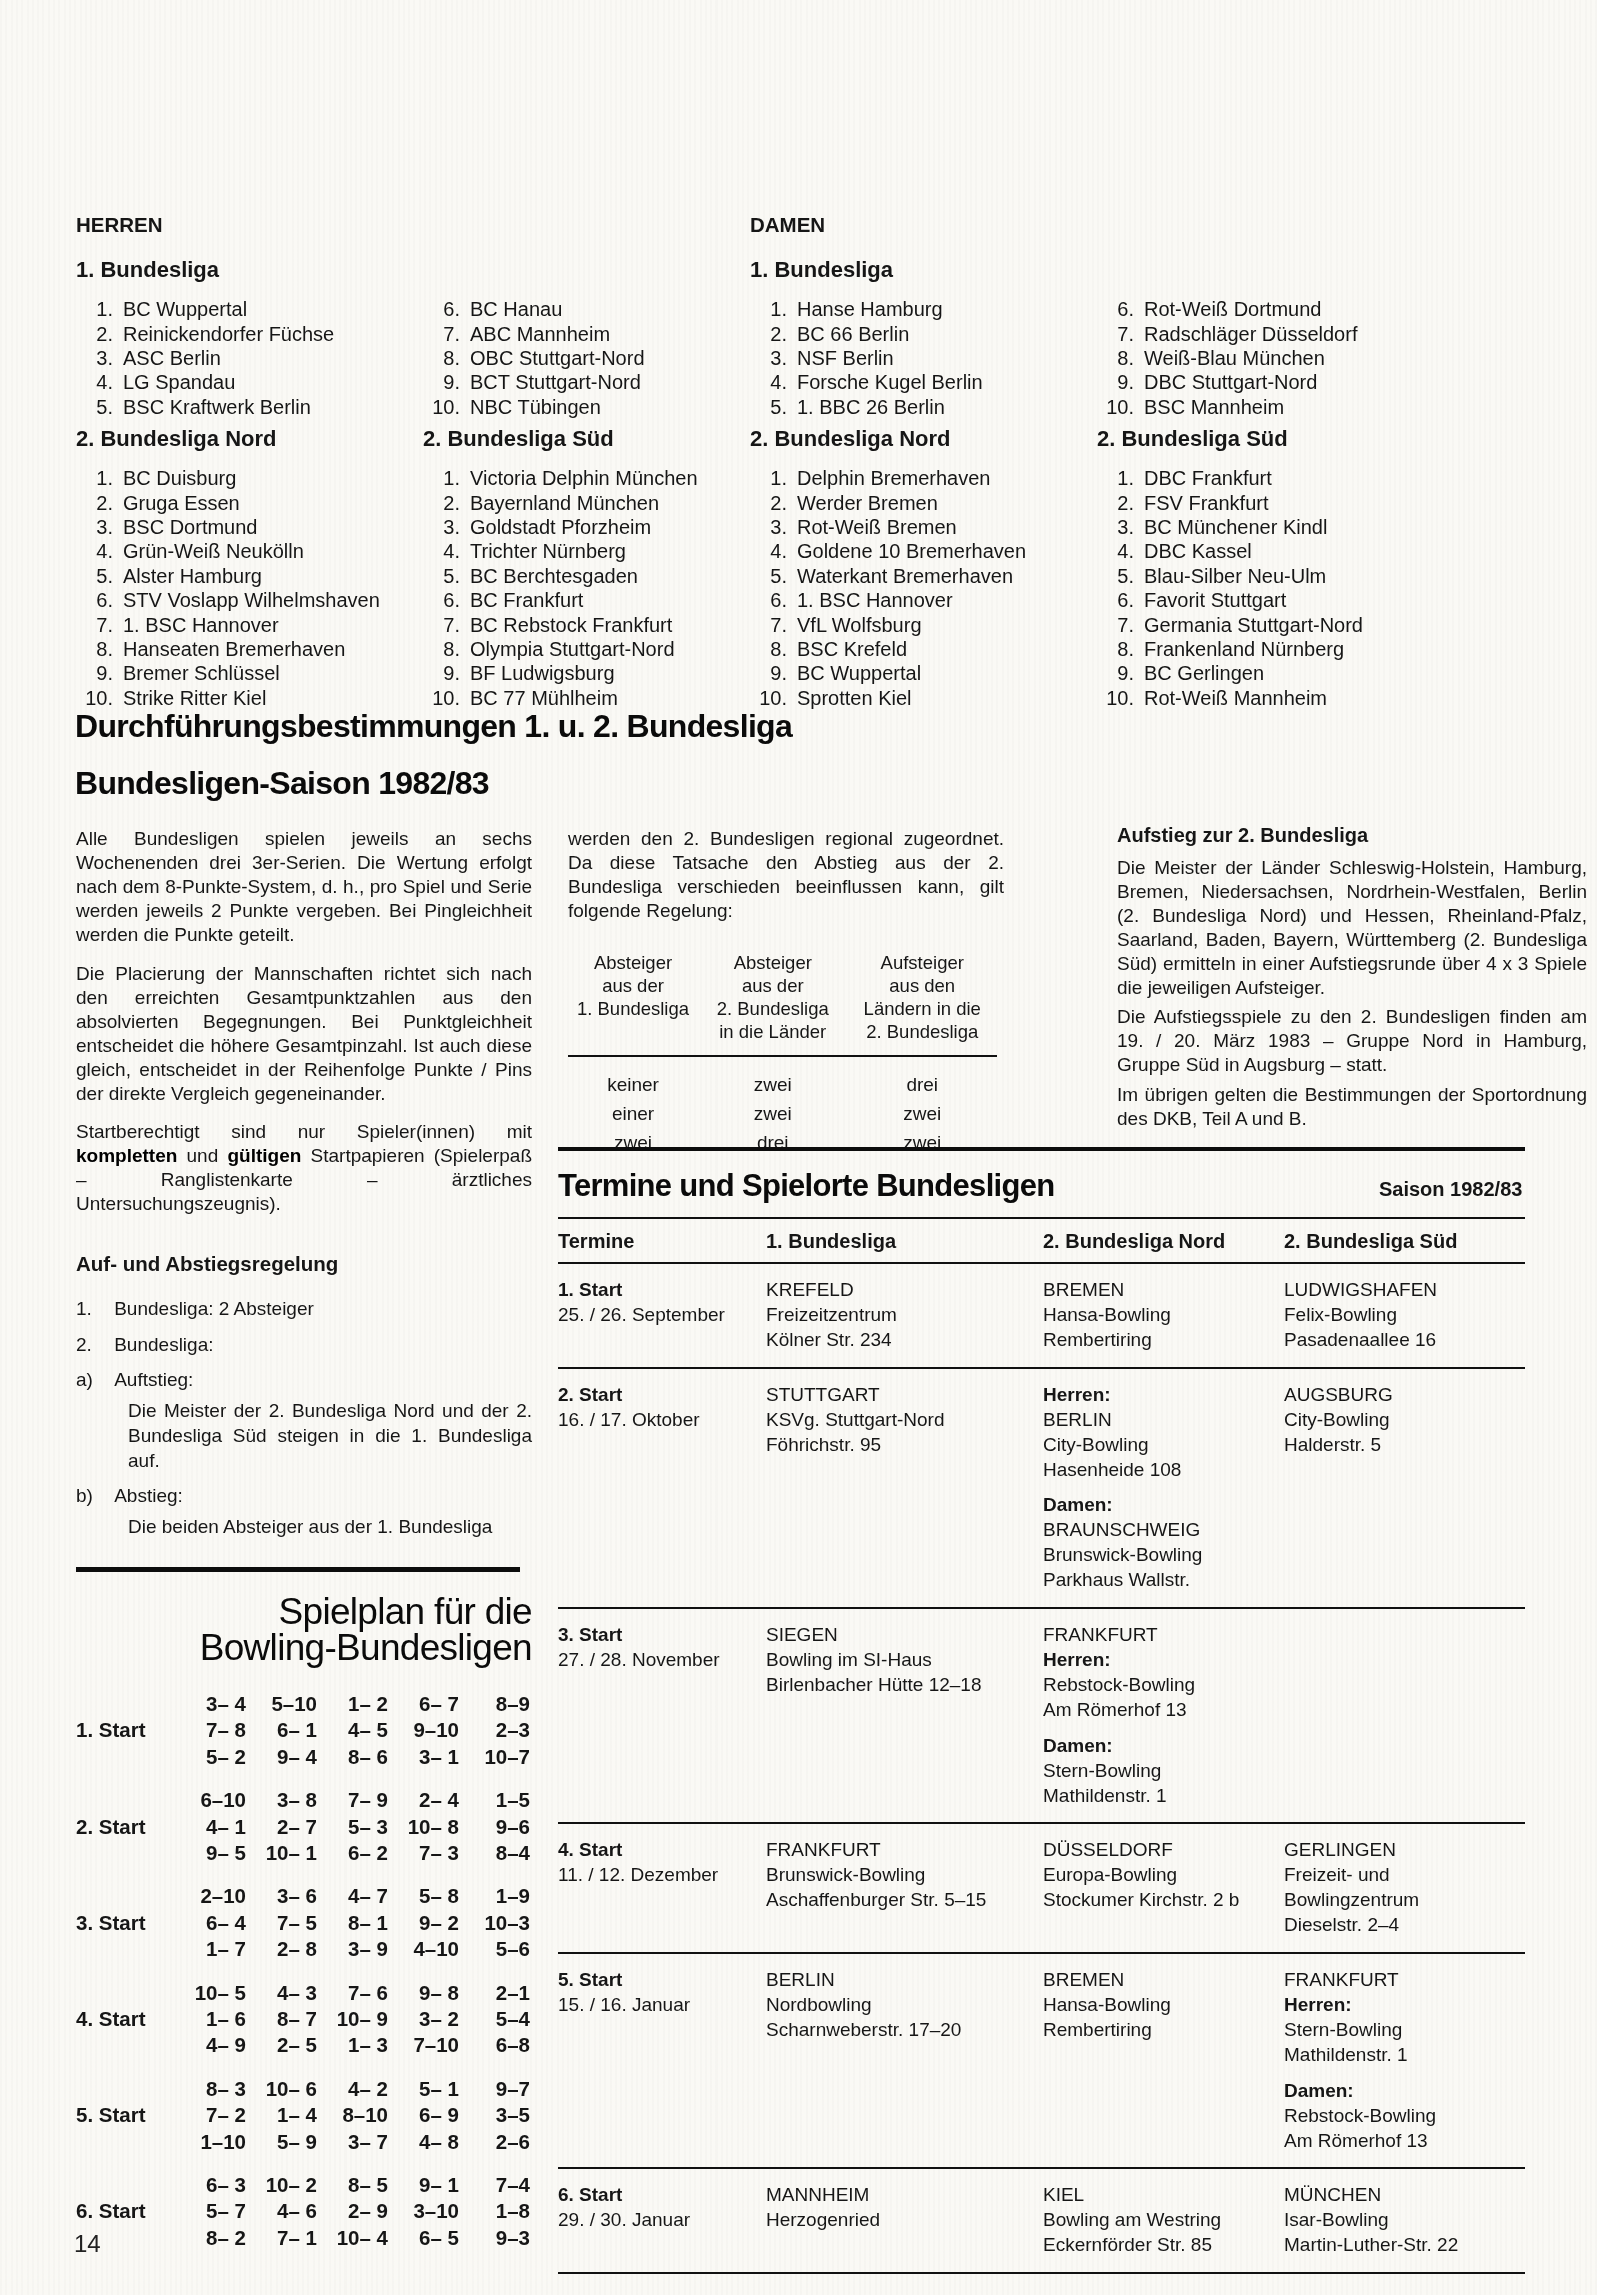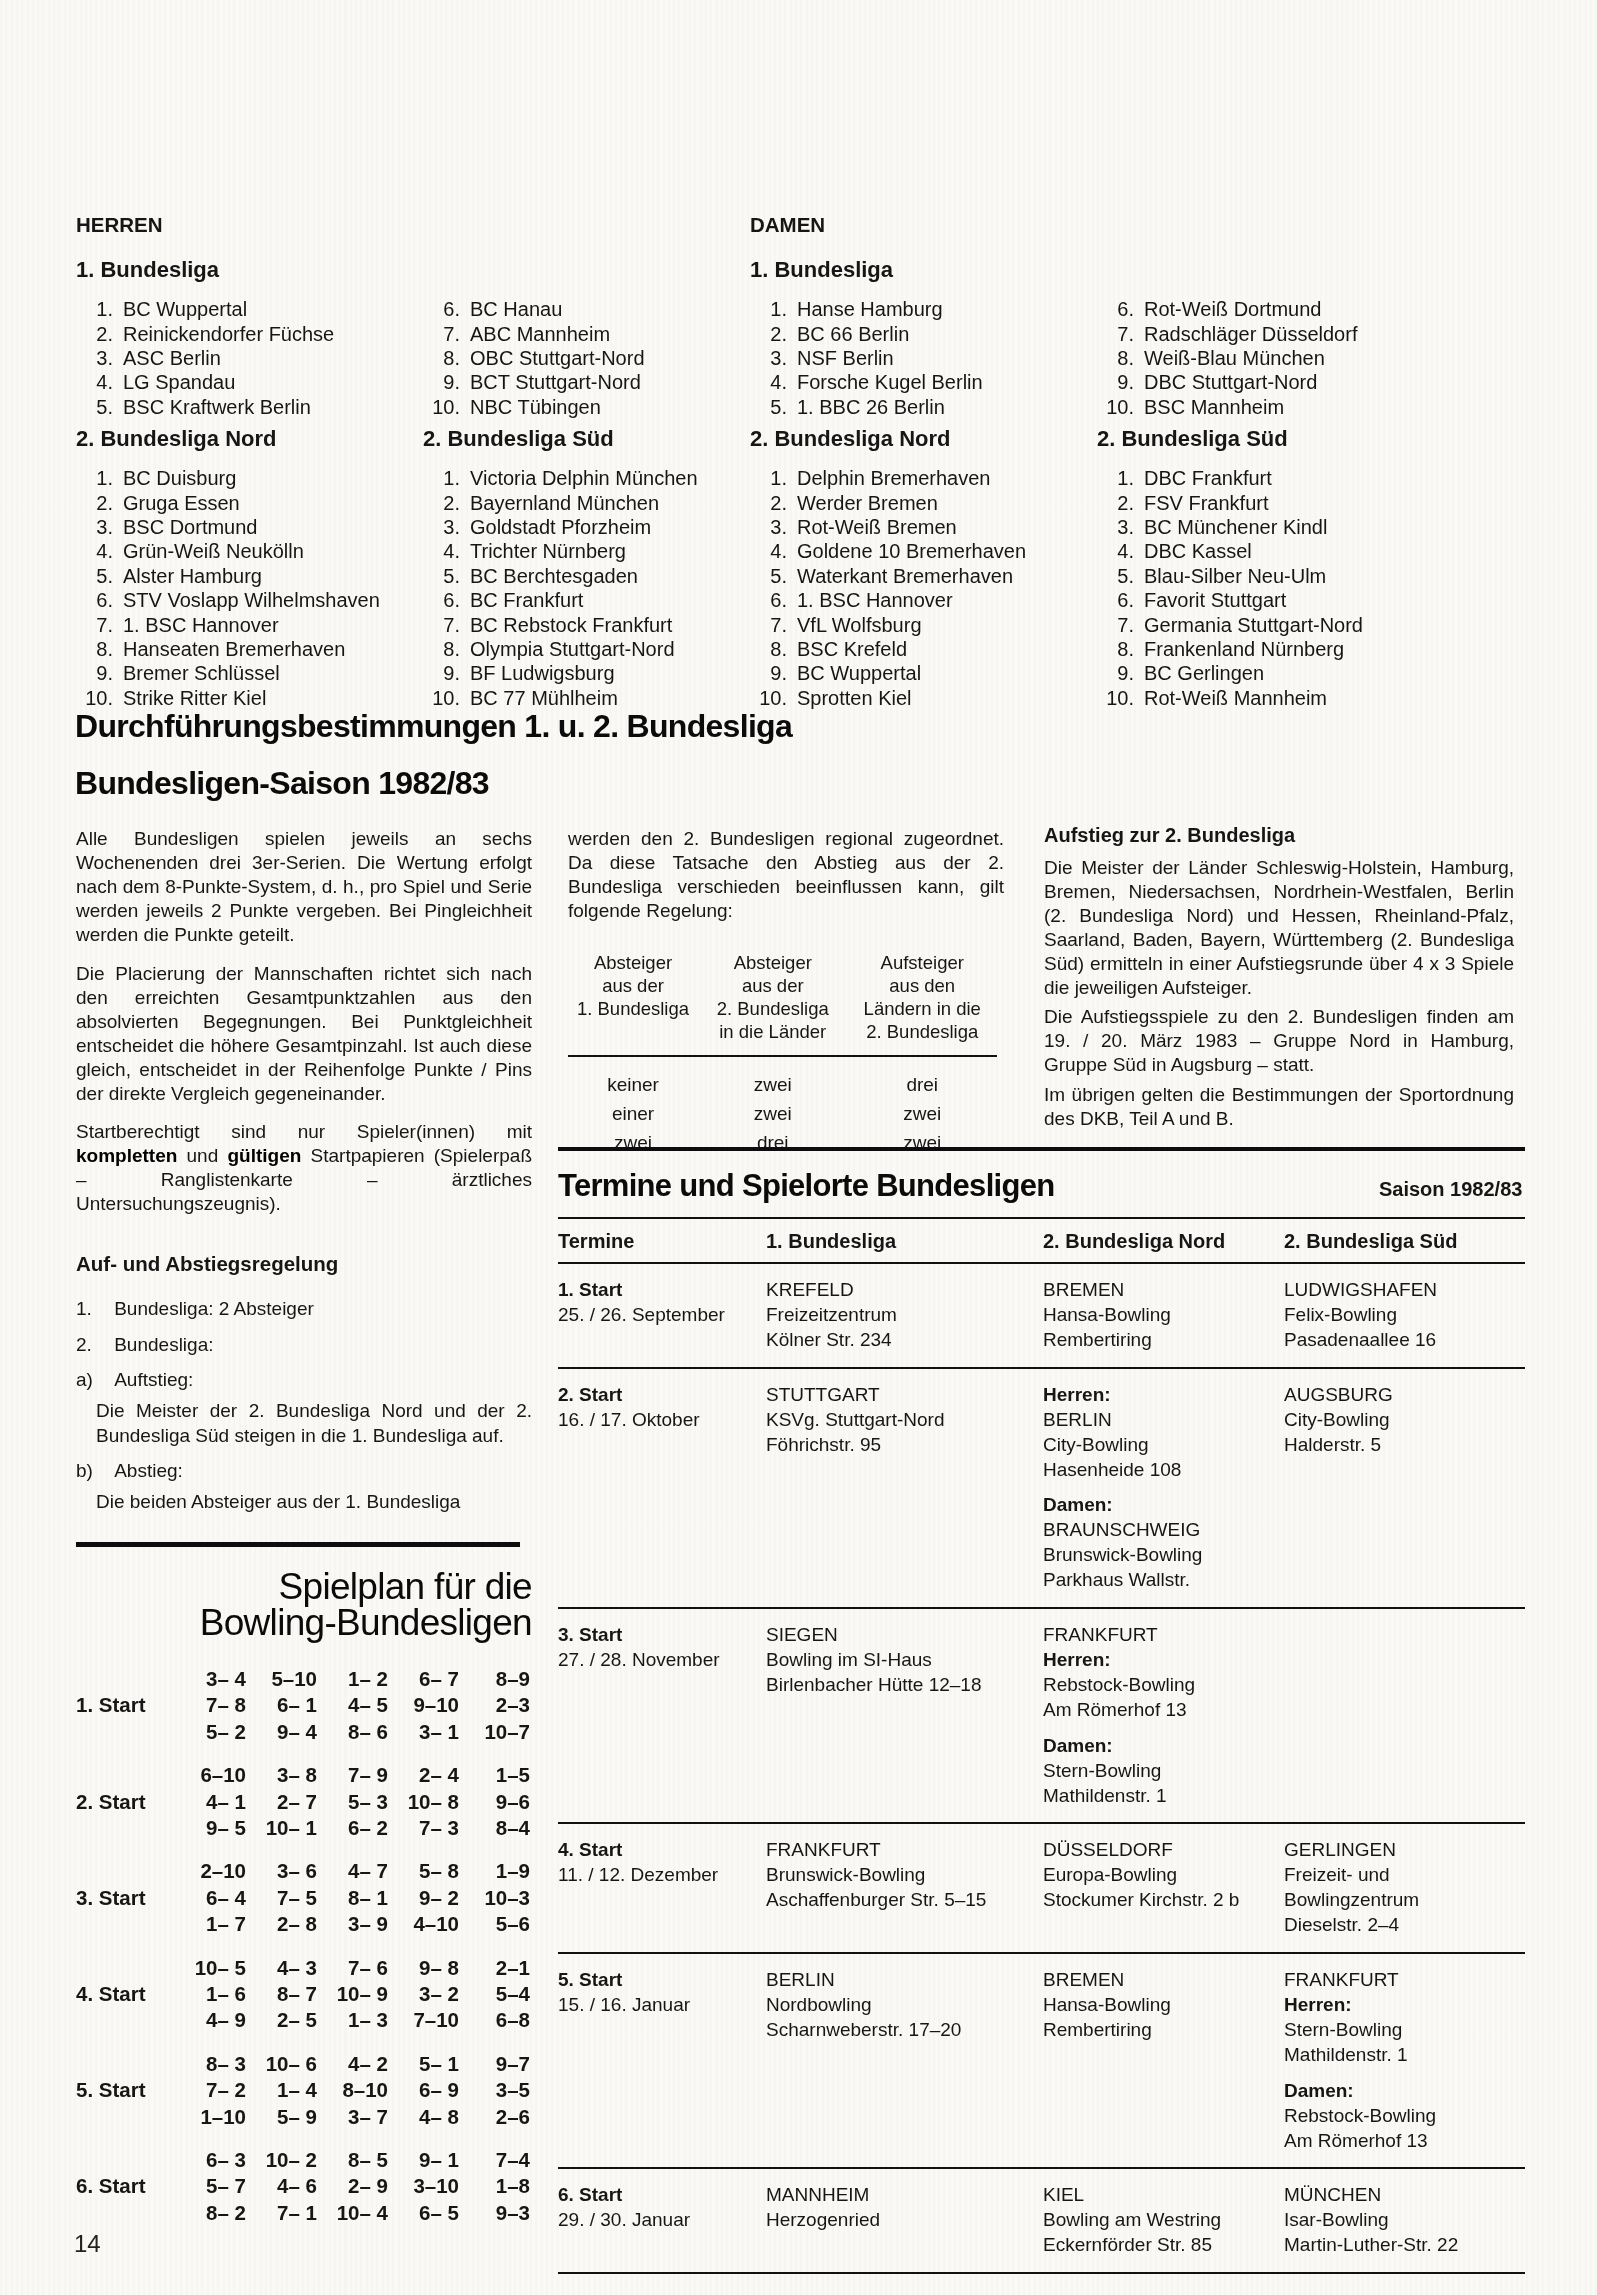--- a/index.html
+++ b/index.html
@@ -19,37 +19,37 @@
   .c1{grid-column:1;} .c2{grid-column:2;} .c3{grid-column:3;} .c4{grid-column:4;}
   .lh{font-size:22px;font-weight:700;padding:6.6px 0 14.5px;}
   .trow{display:flex;font-size:20px;line-height:24.4px;}
   .tnum{width:37px;text-align:right;flex:0 0 37px;}
   .tname{padding-left:10px;white-space:nowrap;}
   
   .sec2-h{position:absolute;left:75px;font-size:32px;font-weight:700;letter-spacing:-0.7px;color:#0b0b0b;}
   
   .colA{position:absolute;top:827px;left:76px;width:456px;}
   .colB{position:absolute;top:827px;left:568px;width:436px;}
-  .colC{position:absolute;top:824px;left:1044px;width:470px;}
+  .colC{position:absolute;top:824px;left:1117px;width:470px;}
   .bodyp{font-size:19px;line-height:24px;text-align:justify;margin:0 0 14.5px 0;}
   .bodyp b{color:#000;}
   
   .mtab{margin-top:28px;width:429px;}
   .mt-heads{display:grid;grid-template-columns:1fr 1.15fr 1.15fr;text-align:center;font-size:18.5px;line-height:23px;white-space:pre-line;}
   .mt-rule{border-top:2px solid #111;margin:12px 0 13.2px;}
   .mt-row{display:grid;grid-template-columns:1fr 1.15fr 1.15fr;text-align:center;font-size:19px;line-height:29px;}
   
   .c3h{font-size:20px;font-weight:700;margin:0 0 9.2px 0;}
   .colC .bodyp{margin-bottom:5.3px;}
   
   .regh{font-size:20.5px;font-weight:700;margin:36px 0 20px;}
   .reg-row{display:flex;font-size:19px;line-height:26.4px;margin-bottom:9.2px;}
   .regn{flex:0 0 29px;}
   .regt{padding-left:9.2px;}
-  .reg-ind{margin-left:20px;font-size:19px;line-height:25px;text-align:justify;margin-bottom:10.6px;}
+  .reg-ind{margin-left:52px;font-size:19px;line-height:25px;text-align:justify;margin-bottom:10.6px;}
   .reg-b{margin-top:10.6px;}
   
   .rule-thick{border-top:5.3px solid #0d0d0d;margin:28px 0 22.4px;width:444px;}
   .sph{font-size:37px;font-weight:400;line-height:36px;letter-spacing:-0.7px;color:#0b0b0b;text-align:right;}
   .sp-grid{margin-top:25px;}
   .sp-group{margin-bottom:17px;}
   .sp-line{display:grid;grid-template-columns:99px repeat(5,71px);}
   .sp-label{font-size:20.5px;font-weight:700;line-height:26.4px;text-align:left;}
   .sp-pair{font-size:20.5px;font-weight:700;line-height:26.4px;text-align:right;white-space:pre;}
   

